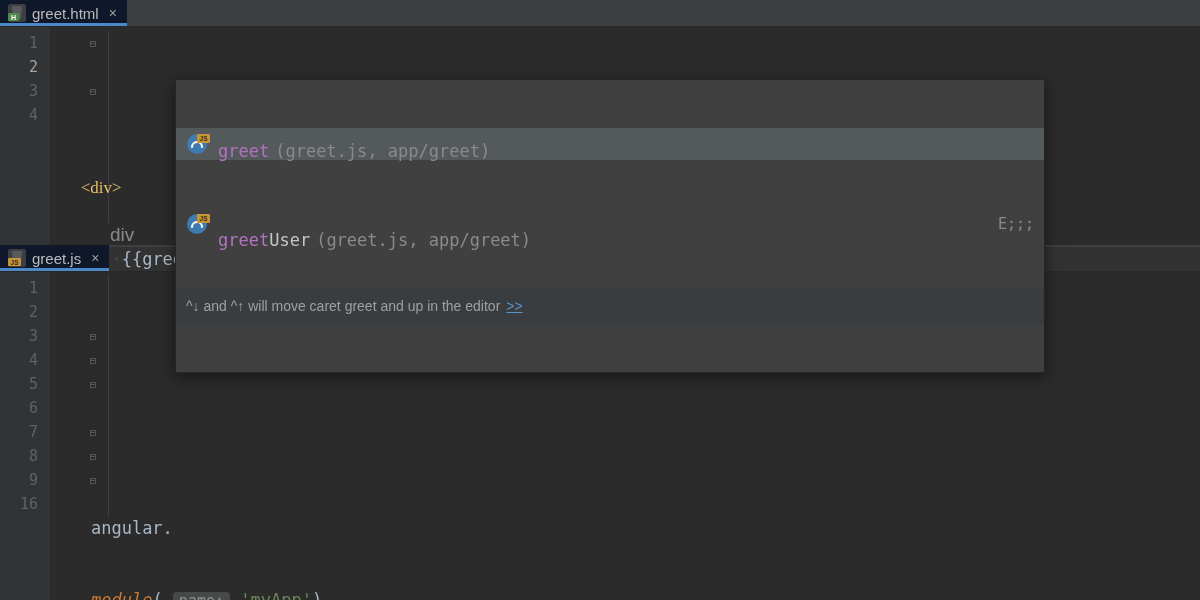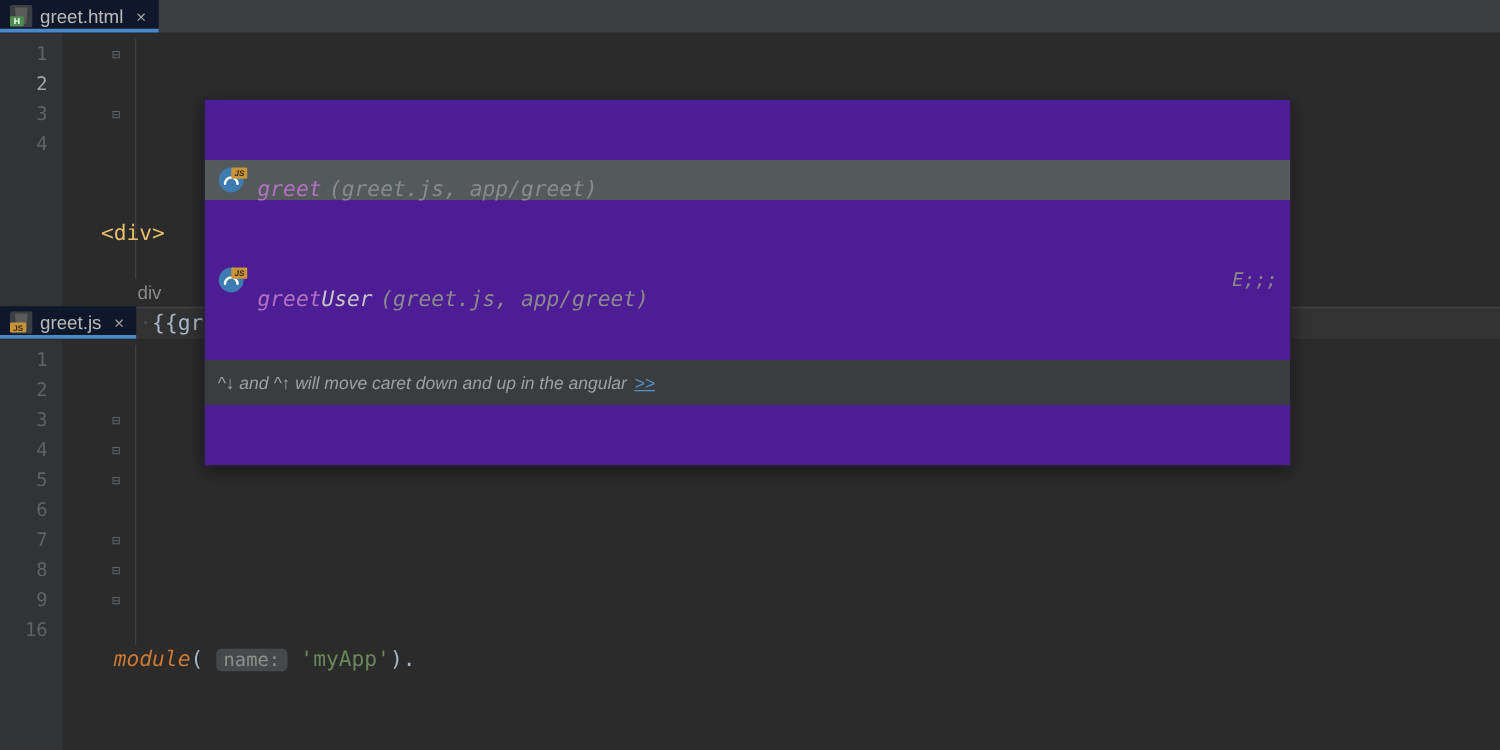--- a/index.html
+++ b/index.html
@@ -88,44 +88,43 @@
   }
   .fold {
     position: absolute;
     left: 37px;
     color: #606366;
     font-size: 11px;
     width: 12px;
     text-align: center;
   }
   .dots { color: #4a4a4a; }
-  .tag { color: #e8bf6a; }
+  .tag { color: #e8bf6a; font-family: Liberation Serif, serif; }
   .brace { color: #a9b7c6; }
   .string { color: #6a8759; }
   .kw-i { color: #cc7832; font-style: italic; }
   .plain { color: #a9b7c6; }
   .breadcrumb {
     position: absolute;
     left: 60px;
     color: #8a8a8a;
     font-family: -apple-system, 'Segoe UI', sans-serif;
-    font-size: 15px;
+    font-size: 19px;
   }
   
   .ac-popup {
     position: absolute;
-    left: 113px;
+    left: 125px;
     top: 52px;
     width: 870px;
-    background: #4c1d95;
+    background: #404040;
     border: 1px solid #242627;
     box-shadow: 0 4px 14px rgba(0,0,0,0.5);
     z-index: 10;
     font-size: 17px;
-    font-style: italic;
   }
   .ac-row {
     display: flex;
     align-items: center;
     height: 32px;
     padding: 0 10px;
     gap: 10px;
   }
   .ac-row.selected { background: #54595c; }
   .ac-icon { width: 22px; height: 22px; flex-shrink: 0; }
@@ -223,21 +222,21 @@
           <span class="ac-icon"><svg width="24" height="22">
                 <use href="#ac-js-icon"></use>
               </svg></span>
           <span class="ac-main">
             <span class="ac-match">greet</span><span class="ac-rest">User</span>
             <span class="ac-loc">(greet.js, app/greet)</span>
           </span>
           <span class="ac-tail">E;;;</span>
         </div>
         <div class="ac-hint">
-          <span>^↓ and ^↑ will move caret down and up in the angular</span>
+          <span>^↓ and ^↑ will move caret greet and up in the editor</span>
           <a>&gt;&gt;</a>
         </div>
       </div>
 
       <div class="breadcrumb" style="top:196px">div</div>
     </div>
   </div>
 </div>
 
 <div class="pane">
@@ -267,20 +266,21 @@
     </div>
     <div class="code">
       <div class="guide" style="height:240px"></div>
       <span class="fold" style="top:53px">⊟</span>
       <span class="fold" style="top:77px">⊟</span>
       <span class="fold" style="top:101px">⊟</span>
       <span class="fold" style="top:149px">⊟</span>
       <span class="fold" style="top:173px">⊟</span>
       <span class="fold" style="top:197px">⊟</span>
 
+      <div class="line">    <span class="plain">angular</span><span class="plain">.</span></div>
       <div class="line">    <span class="kw-i">module</span><span class="plain">( </span><span class="pill">name:</span> <span class="string">'myApp'</span><span class="plain">).</span></div>
       
       
       
       
       
       
       
       
     </div>

